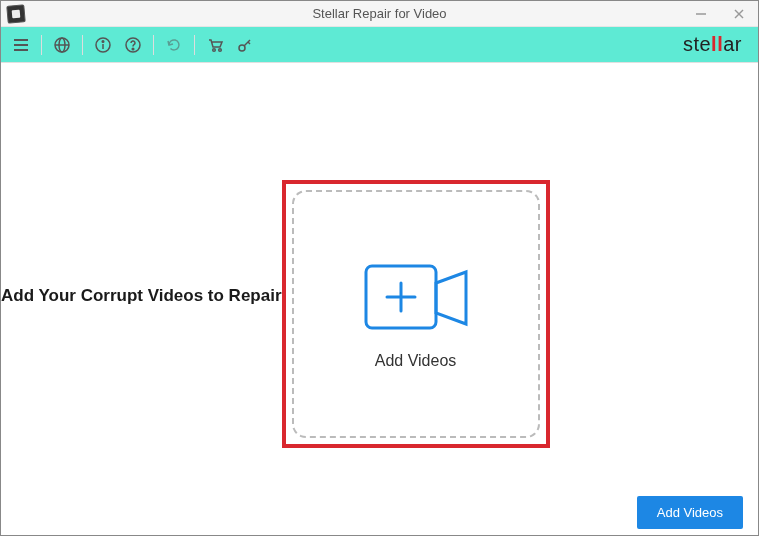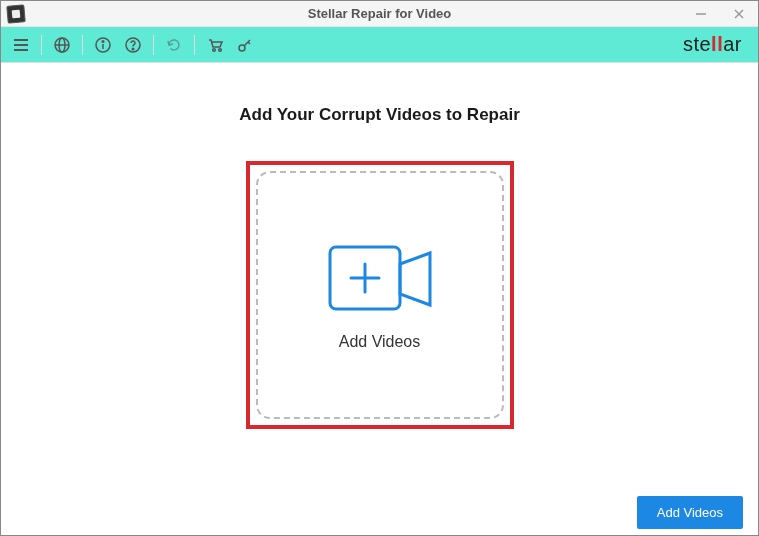--- a/index.html
+++ b/index.html
@@ -36,21 +36,21 @@
       height: 8px;
       background: #eee;
       border-radius: 1px;
     }
     .title-text {
       position: absolute;
       left: 0; right: 0;
       text-align: center;
       font-size: 13px;
       color: #555;
-      font-weight: 700;
+      font-weight: 400;
       pointer-events: none;
     }
     .win-controls {
       margin-left: auto;
       display: flex;
       align-items: center;
       height: 100%;
     }
     .win-btn {
       width: 38px;
@@ -97,21 +97,21 @@
       letter-spacing: 0.5px;
     }
     .brand .accent {
       color: #d9272e;
       font-weight: 700;
     }
     .main {
       position: relative;
       height: calc(100% - 26px - 36px - 48px);
       display: flex;
-      flex-direction: column;
+      flex-direction: row;
       align-items: center;
       padding-top: 42px;
     }
     .main-heading {
       font-size: 17px;
       font-weight: 700;
       color: #1a1a1a;
     }
     .dropzone-wrap {
       margin-top: 36px;

